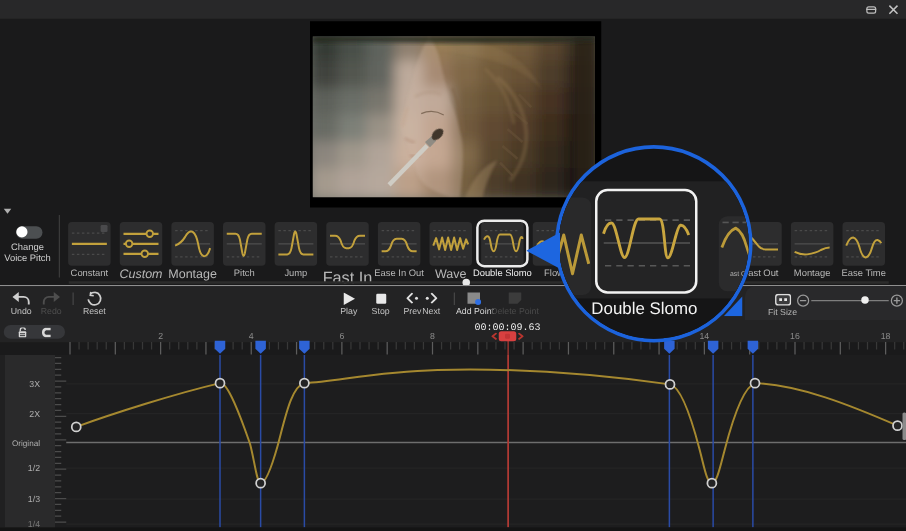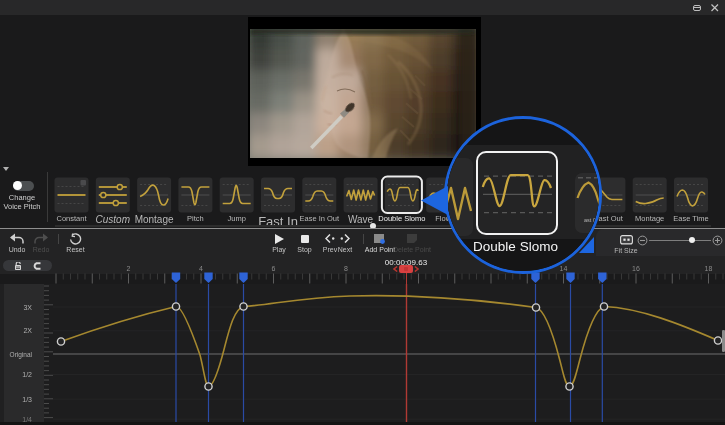--- a/index.html
+++ b/index.html
@@ -287,21 +287,21 @@
       <svg class="abs" style="left:637px;top:234.5px" width="11" height="11" viewBox="0 0 11 11">
         <circle cx="5.5" cy="5.5" r="4.4" fill="none" stroke="#9a9a9a" stroke-width="1"></circle>
         <path d="M3 5.5 H8" stroke="#9a9a9a" stroke-width="1.1"></path>
       </svg>
       <div class="abs" style="left:649px;top:239.5px;width:62px;height:1.5px;background:#7e7e7e;"></div>
       <div class="abs" style="left:688.5px;top:236.5px;width:6.5px;height:6.5px;border-radius:50%;background:#f0f0f0;"></div>
       <svg class="abs" style="left:712px;top:234.5px" width="11" height="11" viewBox="0 0 11 11">
         <circle cx="5.5" cy="5.5" r="4.4" fill="none" stroke="#9a9a9a" stroke-width="1"></circle>
         <path d="M3 5.5 H8 M5.5 3 V8" stroke="#9a9a9a" stroke-width="1.1"></path>
       </svg>
-      <div class="abs" style="left:366px;top:257.5px;width:80px;text-align:center;font-size:8px;color:#ececec;">00:00:09.63</div>
+      <div class="abs" style="left:366px;top:257.5px;width:80px;text-align:center;font-size:8px;color:#ececec;font-family:Liberation Mono, monospace;">00:00:09.63</div>
     </div>
 
   <div class="abs" style="left:0;top:273.5px;width:725px;height:10px;background:#1a1a1b;"></div>
   <svg class="abs" style="left:0;top:258px;" width="725" height="26" viewBox="0 0 725 26" id="ruler">
       <line x1="56" y1="15.5" x2="56" y2="25.5" stroke="#5d5d5d" stroke-width="1"></line>
       <line x1="63.25" y1="15.5" x2="63.25" y2="21.5" stroke="#383838" stroke-width="1"></line>
       <line x1="70.5" y1="15.5" x2="70.5" y2="21.5" stroke="#383838" stroke-width="1"></line>
       <line x1="77.75" y1="15.5" x2="77.75" y2="21.5" stroke="#383838" stroke-width="1"></line>
       <line x1="85" y1="15.5" x2="85" y2="21.5" stroke="#383838" stroke-width="1"></line>
       <line x1="92.25" y1="15.5" x2="92.25" y2="25.5" stroke="#5d5d5d" stroke-width="1"></line>

